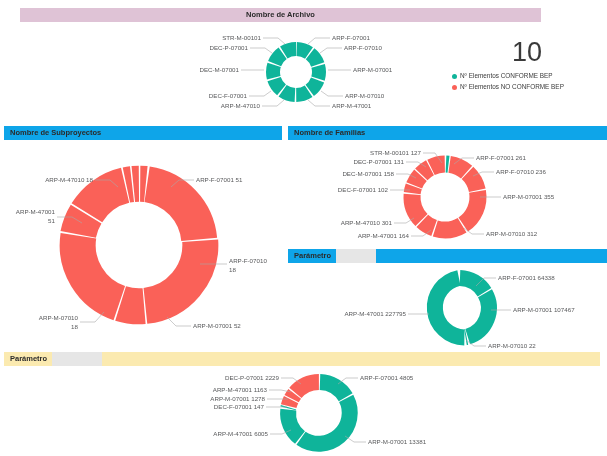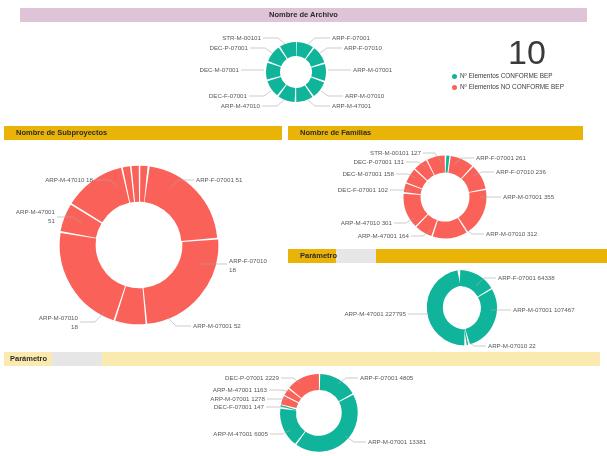--- a/index.html
+++ b/index.html
@@ -16,21 +16,21 @@
     height:14px;
     line-height:14px;
     font-size:7.5px;
     font-weight:bold;
     color:#2b2b2b;
     box-sizing:border-box;
     white-space:nowrap;
     overflow:hidden;
   }
   .head-pink{background:#dfc3d6;text-align:center;}
-  .head-blue{background:#eab308;text-align:left;padding-left:12px;}
+  .head-blue{background:#0ea5e9;text-align:left;padding-left:6px;}
   .head-yellow{background:#fbeab0;text-align:left;padding-left:6px;}
   .head-patch{
     position:absolute;top:0;height:14px;background:#e6e6e6;
   }
   .head-label{position:relative;z-index:2;}
 
   .chart-box{position:absolute;}
   svg{display:block;overflow:visible;}
   .lbl{
     font-family:"Liberation Sans","DejaVu Sans",sans-serif;
@@ -41,35 +41,35 @@
   .lbl.anchor-start{text-anchor:start;}
   .leader{stroke:#a9a9a9;stroke-width:0.6;fill:none;}
 
   
   #kpi{position:absolute;left:452px;top:36px;width:150px;}
   #kpi .kpi-title{
     font-size:8.5px;color:#3a3a3a;text-align:center;
     letter-spacing:0.1px;
   }
   #kpi .kpi-value{
-    font-size:34px;color:#3a3a3a;text-align:center;
+    font-size:27px;color:#3a3a3a;text-align:center;
     line-height:30px;font-weight:400;margin-top:1px;
   }
   #kpi .legend{margin-top:4px;}
   #kpi .legend-row{
     display:flex;align-items:center;gap:3px;
     font-size:6.4px;color:#3a3a3a;line-height:10px;
     margin-bottom:1px;
   }
   .dot{width:5px;height:5px;border-radius:50%;flex:0 0 auto;}
 </style>
 </head>
 <body>
 
-<div class="panel-head head-pink" style="left:20px;top:8px;width:567px;">
+<div class="panel-head head-pink" style="left:20px;top:8px;width:521px;">
   <span class="head-label">Nombre de Archivo</span>
 </div>
 
 <div class="chart-box" style="left:182px;top:22px;width:250px;height:100px;">
   <svg width="250" height="100" viewBox="0 0 250 100">
     <g transform="translate(114,50)">
 
       <g fill="none" stroke="#0fb49a" stroke-width="14">
         <circle r="23" stroke-dasharray="13.1 1.35" stroke-dashoffset="-0.67" transform="rotate(-90)"></circle>
       </g>
@@ -154,21 +154,21 @@
     <text class="lbl anchor-start" x="229" y="130">18</text>
     <text class="lbl anchor-start" x="193" y="186">ARP-M-07001 52</text>
     <text class="lbl anchor-end" x="78" y="178">ARP-M-07010</text>
     <text class="lbl anchor-end" x="78" y="187">18</text>
     <text class="lbl anchor-end" x="55" y="72">ARP-M-47001</text>
     <text class="lbl anchor-end" x="55" y="81">51</text>
     <text class="lbl anchor-end" x="93" y="40">ARP-M-47010 18</text>
   </svg>
 </div>
 
-<div class="panel-head head-blue" style="left:288px;top:126px;width:295px;">
+<div class="panel-head head-blue" style="left:288px;top:126px;width:319px;">
   <span class="head-label">Nombre de Familias</span>
 </div>
 
 <div class="chart-box" style="left:288px;top:140px;width:319px;height:108px;">
   <svg width="319" height="108" viewBox="0 0 319 108">
     <g transform="translate(157,57)">
       <g stroke-width="17" fill="none">
 
         <path d="M 1.0 -33.0 A 33 33 0 0 1 3.5 -32.8" stroke="#0fb49a"></path>
 

